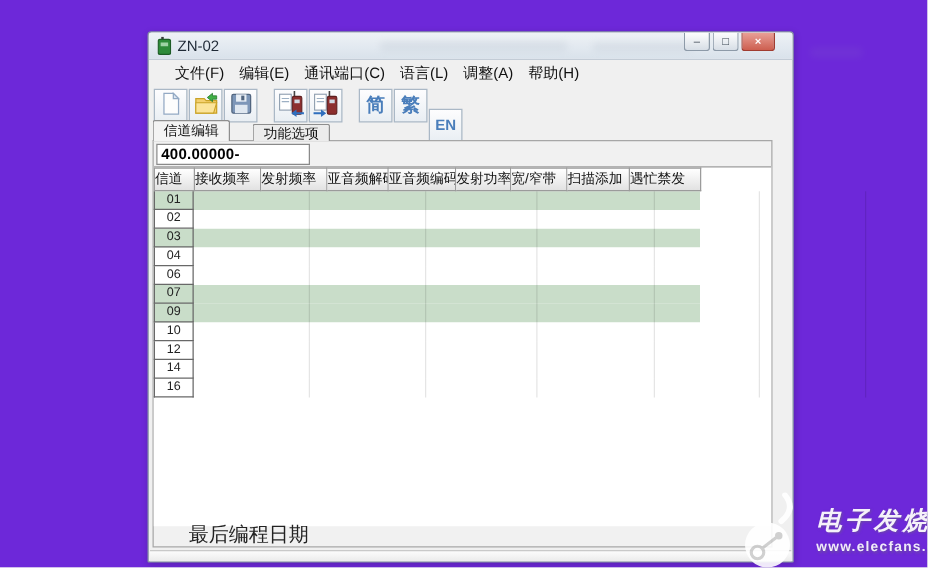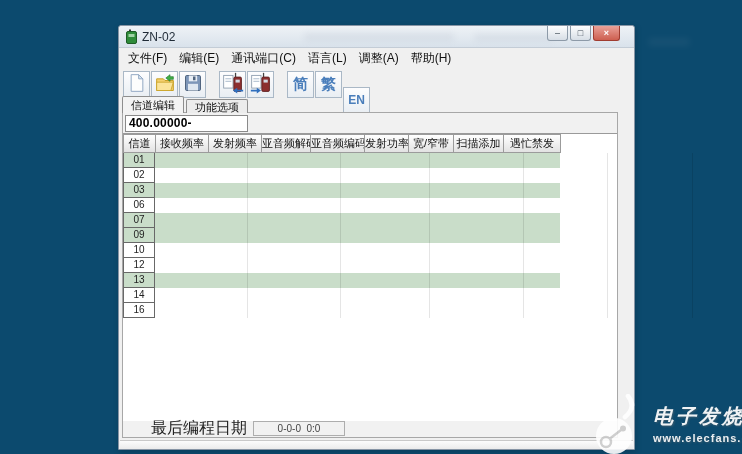--- a/index.html
+++ b/index.html
@@ -1,63 +1,63 @@
 <!DOCTYPE html>
 <html><head>
 <meta charset="utf-8">
 <style>
   * { box-sizing: border-box; margin: 0; padding: 0; }
   html,body { width:742px; height:454px; }
   body { font-family: "Liberation Sans", "DejaVu Sans", sans-serif; background:#f2f3f4; }
-  .screen { position:relative; width:742px; height:454px; overflow:hidden; background:#0c4a6e; }
+  .screen { position:relative; width:742px; height:454px; overflow:hidden; background:#6d28d9; }
 
   .smudge { position:absolute; background:#9aa5b5; opacity:.16; filter:blur(3px); border-radius:3px; }
 
   
   .window { position:absolute; left:118px; top:25px; width:517px; height:425px;
             background:#f0f0f0; border:1px solid #8795a5; border-radius:3px 3px 1px 1px;
             box-shadow:1px 2px 6px rgba(0,0,0,.18); }
   .titlebar { position:absolute; left:0; top:0; width:100%; height:22px;
               background:linear-gradient(#eef2f6,#d9e2eb); border-bottom:1px solid #c3ccd6;
               border-radius:3px 3px 0 0; display:flex; align-items:center; }
   .app-icon { margin:0 5px 0 7px; display:inline-flex; }
   .title { font-size:12px; color:#1f2a36; }
   .winbtns { position:absolute; right:14px; top:0; display:flex; gap:2px; }
   .wb { height:15px; border:1px solid #8d9aa8; border-top:none; border-radius:0 0 3px 3px;
         display:flex; align-items:center; justify-content:center; font-size:9px; color:#3a4550;
         background:linear-gradient(#fefefe,#d7dee6); cursor:default; }
   .wb.min,.wb.max { width:21px; }
   .wb.close { width:27px; background:linear-gradient(#e9a198,#cd5f50); border-color:#a03c30; color:#fff; font-weight:bold; }
 
-  .menubar { position:absolute; left:0; top:22px; width:100%; height:20px; display:flex; align-items:center; padding-left:3px; }
+  .menubar { position:absolute; left:0; top:22px; width:100%; height:20px; display:flex; align-items:center; padding-left:15px; }
   .menu-item { font-size:12px; color:#111; padding:2px 6px; }
 
   .toolbar { position:absolute; left:0; top:42px; height:32px; display:flex; align-items:center; padding-left:4px; }
   .tbtn { width:27px; height:27px; border:1px solid #aab8c6; background:linear-gradient(#fdfdfe,#e9eef3);
           display:flex; align-items:center; justify-content:center; margin-right:1px; padding:0; }
   .tbtn.gap-before { margin-left:12px; }
   .tbtn.lang { font-weight:bold; color:#4a7ebb; font-size:15px; font-family:"Liberation Sans","DejaVu Sans",sans-serif; }
   .tbtn.lang.en { font-size:12px; letter-spacing:0;margin-top:32px; }
 
   .tabstrip { position:absolute; left:3px; top:70px; height:17px; display:flex; align-items:flex-end; z-index:3; }
   .tab { font-size:11px; color:#111; padding:0 8px; height:14px; line-height:14px;
-         background:#ececec; border:1px solid #8e8e8e; border-bottom:none; border-radius:2px 2px 0 0; margin-right:2px; }
+         background:#ececec; border:1px solid #8e8e8e; border-bottom:none; border-radius:2px 2px 0 0; margin-right:18px; }
   .tab.active { height:17px; line-height:17px; background:#f3f3f3; }
 
   .panel { position:absolute; left:3px; top:86px; width:496px; height:326px;
            background:#f1f1f1; border:1px solid #a7a7a7; z-index:2; }
   .freq-box { position:absolute; left:2px; top:2px; width:123px; height:17px; background:#fff;
               border:1px solid #8a8a8a; font-size:12px; font-weight:bold; color:#000;
               line-height:15px; padding-left:3px; letter-spacing:0.2px; }
 
   .white-zone { position:absolute; left:0; top:20px; width:494px; height:288px;
                 background:#fff; border-top:1px solid #9a9a9a; }
   .thead, .trow { display:grid; grid-template-columns:32px 53px 53px 49px 54px 44px 45px 50px 57px; width:437px; }
   .thead { border-left:1px solid #9b9b9b; }
-  .thead .hcell { height:19px; line-height:17px; font-size:11px; color:#111; text-align:center;
+  .thead .hcell { height:19px; line-height:17px; font-size:11px; color:#111; text-align:left;
                   background:linear-gradient(#ffffff,#e2e2e2);
                   border:1px solid #9b9b9b; border-left:none; white-space:nowrap; overflow:hidden; }
   .trow { height:15px; background:#fff;gap:40px; }
   .trow.alt { background:#c9ddc9; }
   .cell { border-right:1px solid rgba(0,0,0,.10); }
   .cell.ch { border:1px solid #686868; border-top:none; font-size:10px; color:#222;
              text-align:center; line-height:14px; }
 
   .date-row { position:absolute; left:0; top:305px; width:100%; display:flex; align-items:center; }
   .date-label { margin-left:28px; font-size:16px; color:#222; }
@@ -224,20 +224,31 @@
               <div class="cell"></div>
               <div class="cell"></div>
               <div class="cell"></div>
               <div class="cell"></div>
               <div class="cell"></div>
               <div class="cell"></div>
               <div class="cell"></div>
               <div class="cell"></div>
             </div>
             <div class="trow">
+              <div class="cell ch">04</div>
+              <div class="cell"></div>
+              <div class="cell"></div>
+              <div class="cell"></div>
+              <div class="cell"></div>
+              <div class="cell"></div>
+              <div class="cell"></div>
+              <div class="cell"></div>
+              <div class="cell"></div>
+            </div>
+            <div class="trow">
               <div class="cell ch">06</div>
               <div class="cell"></div>
               <div class="cell"></div>
               <div class="cell"></div>
               <div class="cell"></div>
               <div class="cell"></div>
               <div class="cell"></div>
               <div class="cell"></div>
               <div class="cell"></div>
             </div>
@@ -278,31 +289,20 @@
               <div class="cell ch">12</div>
               <div class="cell"></div>
               <div class="cell"></div>
               <div class="cell"></div>
               <div class="cell"></div>
               <div class="cell"></div>
               <div class="cell"></div>
               <div class="cell"></div>
               <div class="cell"></div>
             </div>
-            <div class="trow alt">
-              <div class="cell ch">13</div>
-              <div class="cell"></div>
-              <div class="cell"></div>
-              <div class="cell"></div>
-              <div class="cell"></div>
-              <div class="cell"></div>
-              <div class="cell"></div>
-              <div class="cell"></div>
-              <div class="cell"></div>
-            </div>
             <div class="trow">
               <div class="cell ch">14</div>
               <div class="cell"></div>
               <div class="cell"></div>
               <div class="cell"></div>
               <div class="cell"></div>
               <div class="cell"></div>
               <div class="cell"></div>
               <div class="cell"></div>
               <div class="cell"></div>
@@ -316,21 +316,20 @@
               <div class="cell"></div>
               <div class="cell"></div>
               <div class="cell"></div>
               <div class="cell"></div>
             </div>
           </div>
       </div>
 
       <div class="date-row">
         <span class="date-label">最后编程日期</span>
-        <span class="date-field">0-0-0  0:0</span>
       </div>
     </div>
 
     <div class="statusbar"></div>
   </div>
 
   <div class="watermark">
     <span class="wm-logo">
       <svg width="58" height="62" viewBox="0 0 58 62" style="opacity:.9">
         <path d="M36 2 q9 11 -3 21" stroke="#ffffff" stroke-width="4.5" fill="none" stroke-linecap="round"></path>

